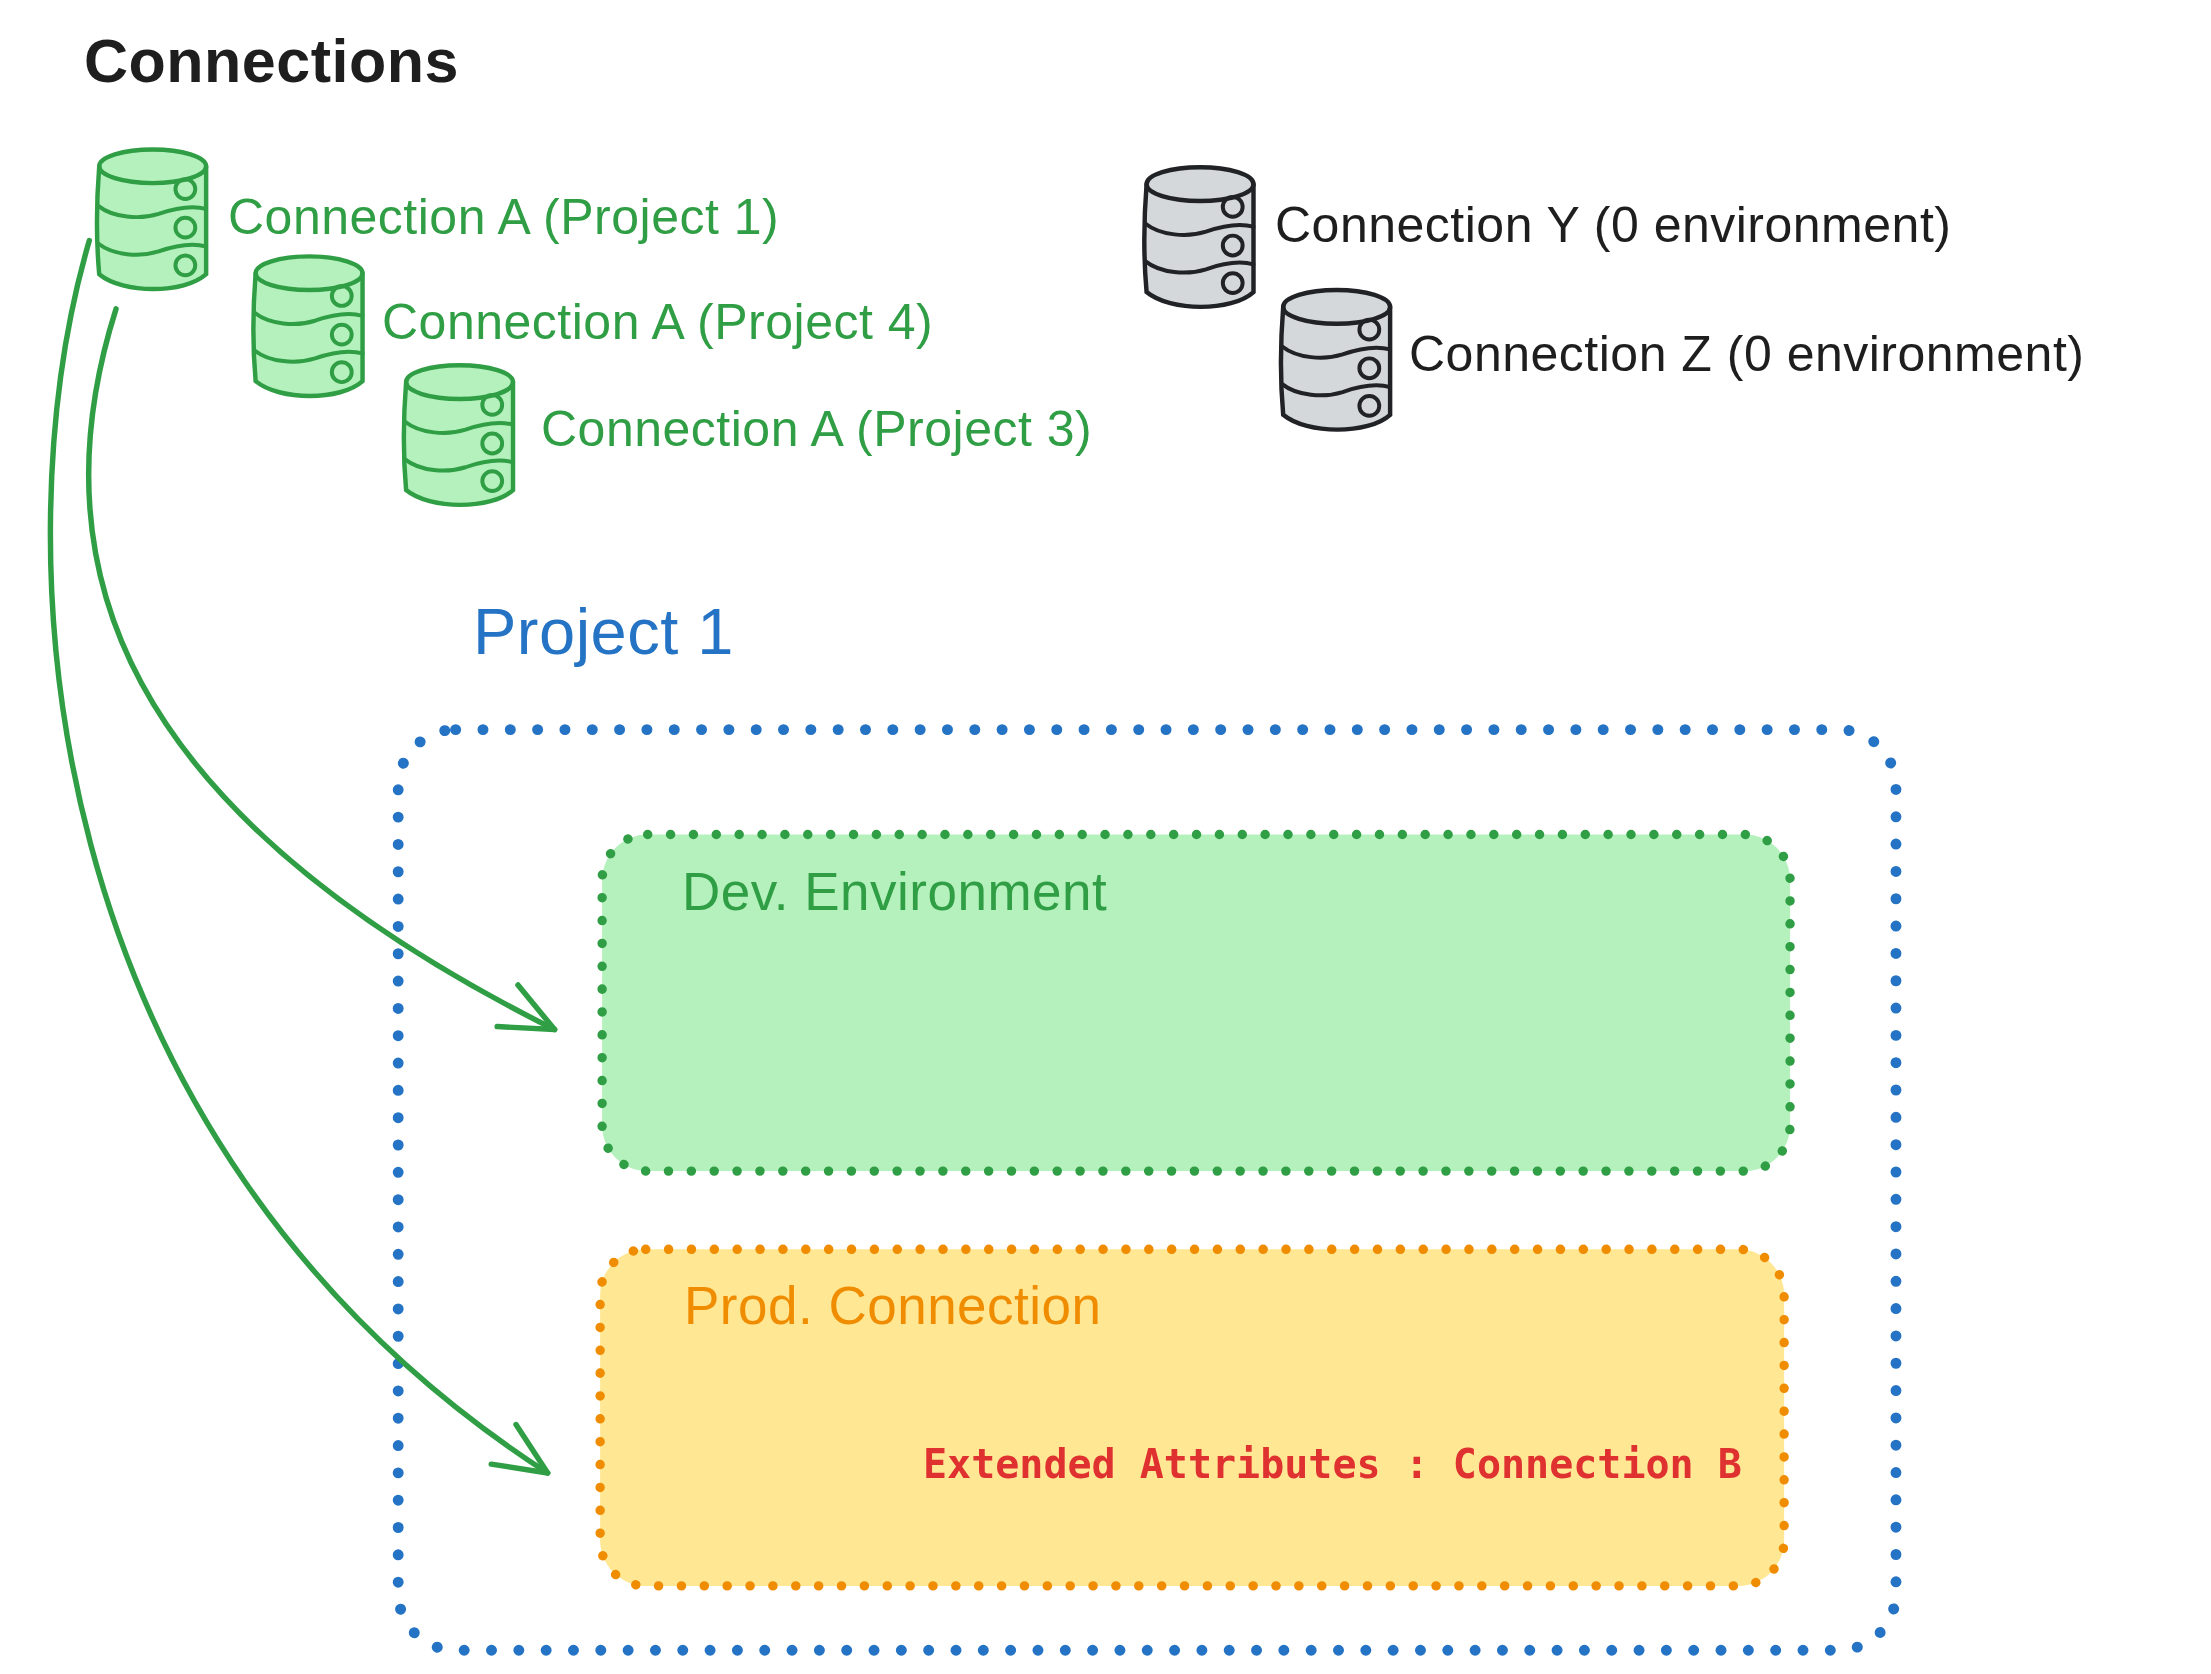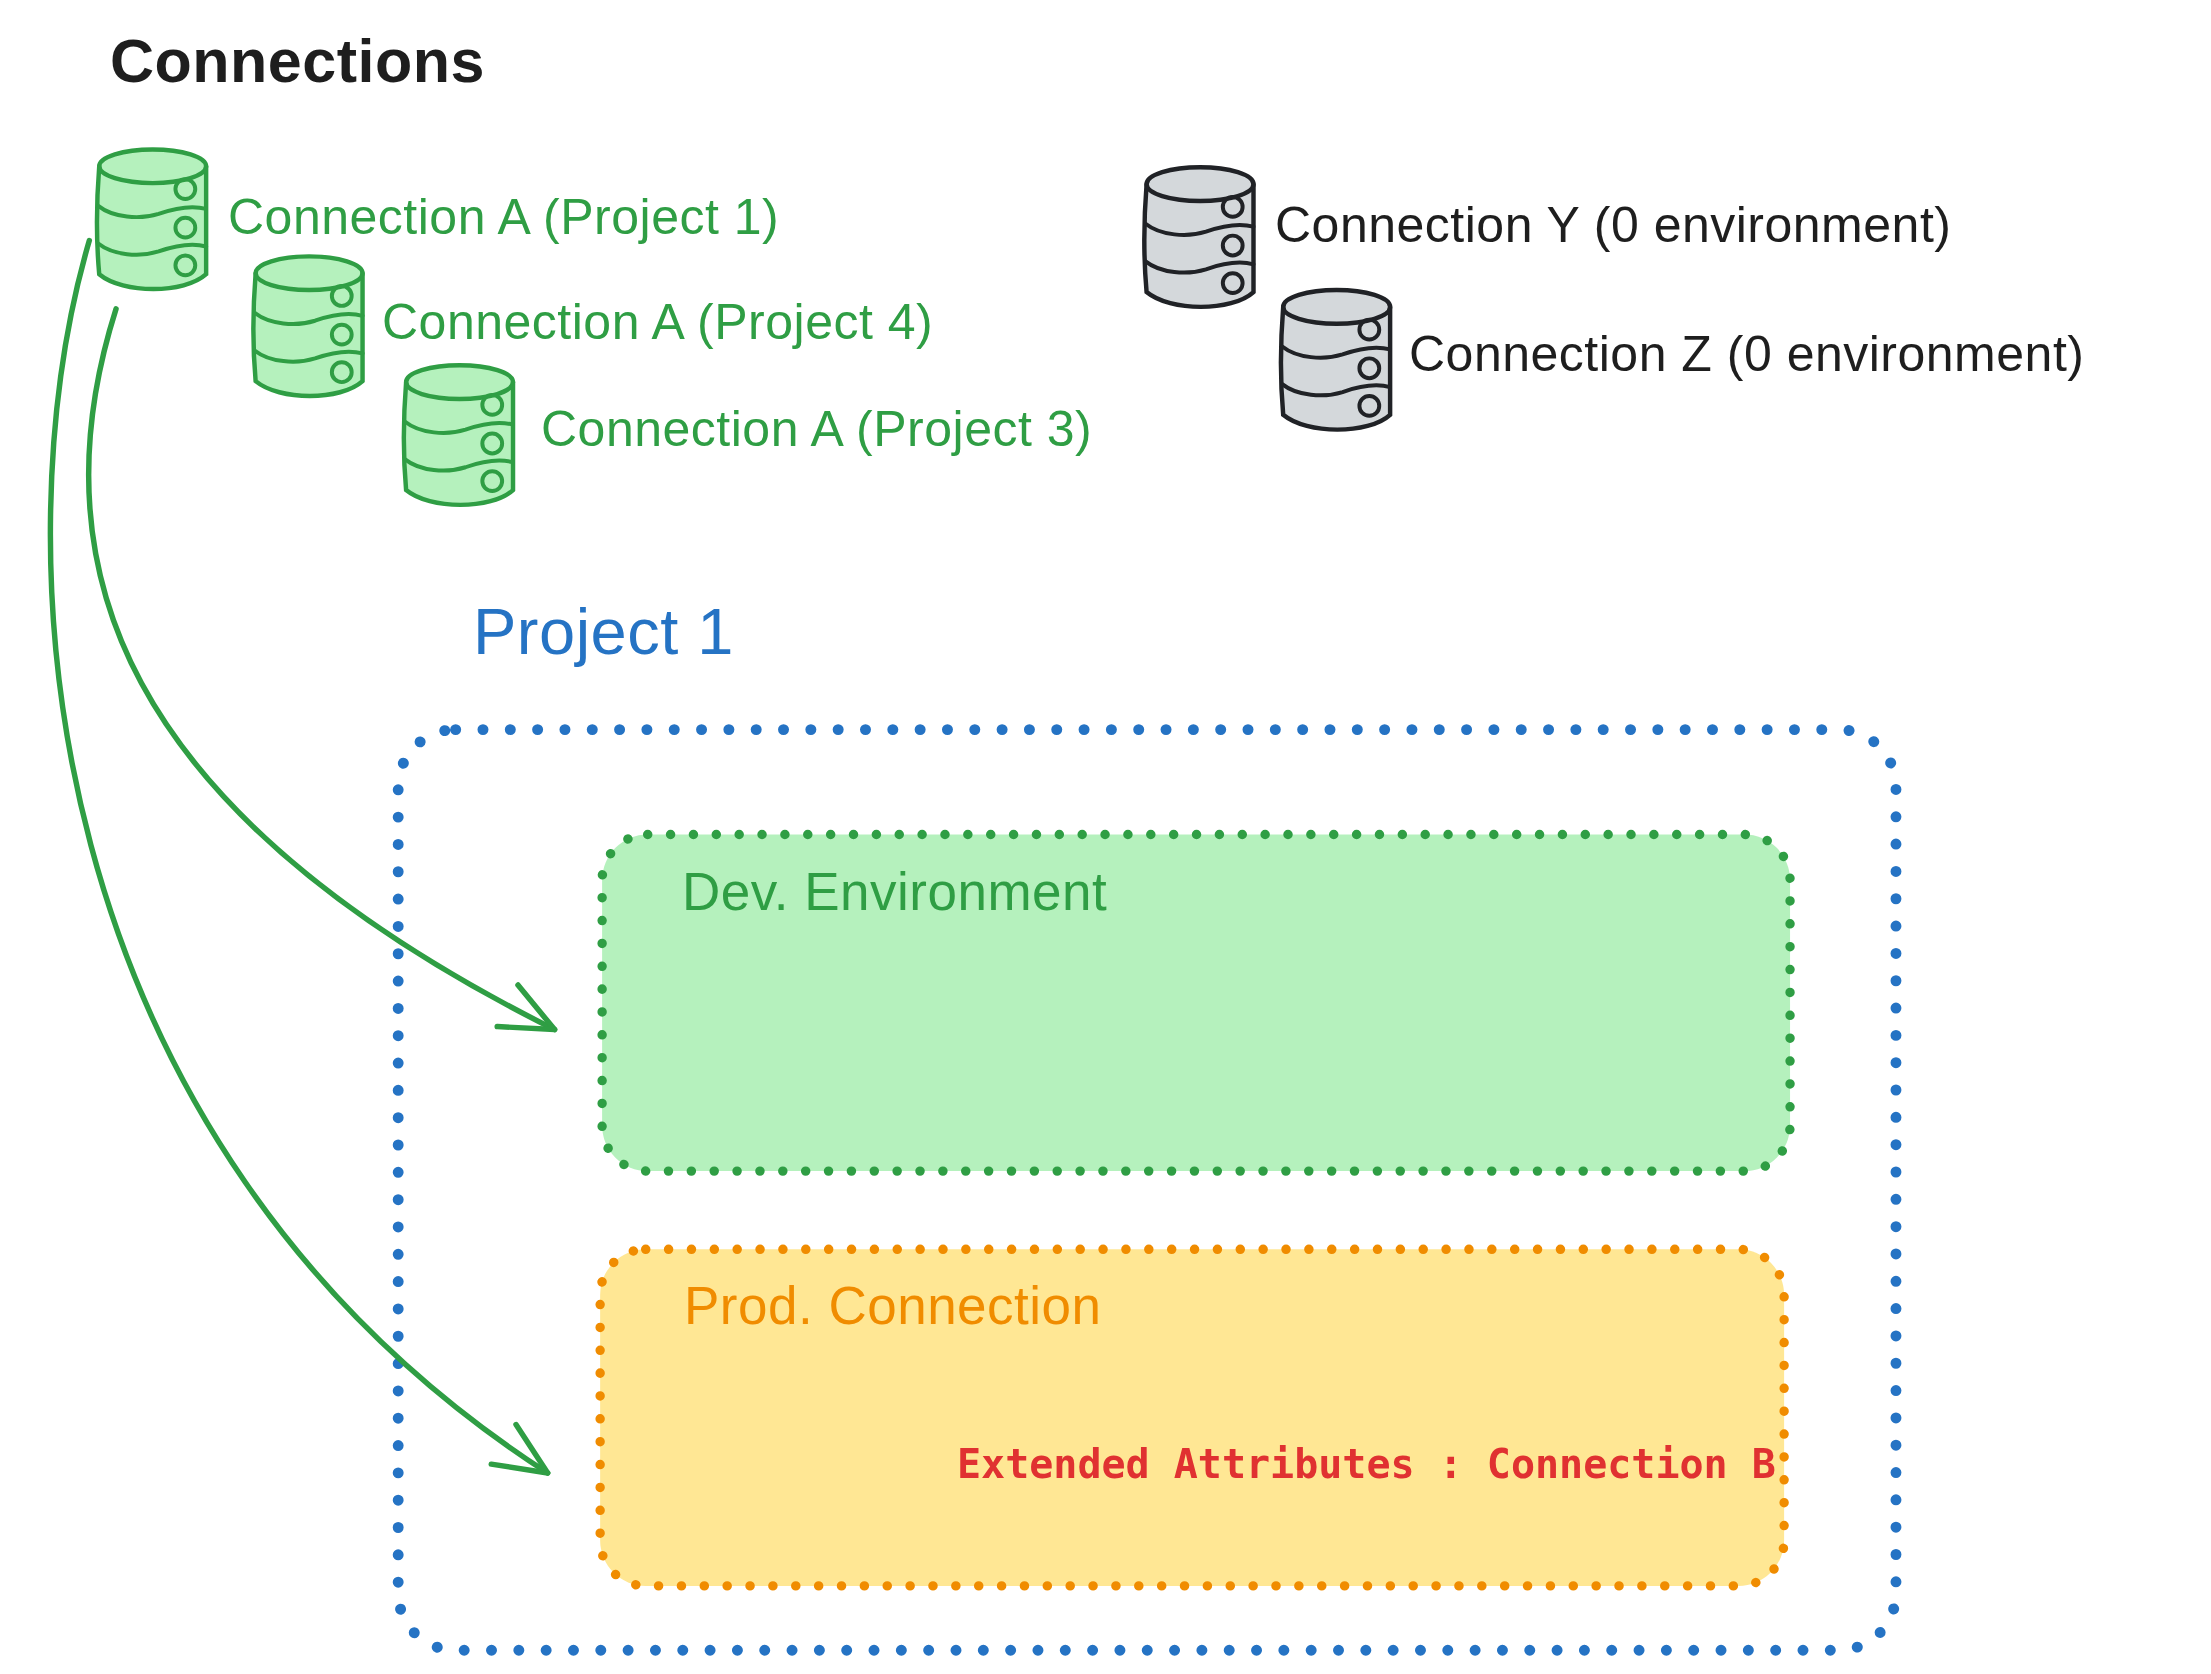--- a/index.html
+++ b/index.html
@@ -28,26 +28,26 @@
   
   .arrow-line,.arrow-head{fill:none;stroke:var(--green);stroke-width:5.5;stroke-linecap:round;stroke-linejoin:round;}
 
   
   use.db.green{--db-stroke:var(--green);--db-fill:var(--green-fill);}
   use.db.gray{--db-stroke:var(--gray-stroke);--db-fill:var(--gray-fill);}
 
   
   .txt{position:absolute;white-space:nowrap;line-height:1.1;}
   .hand{letter-spacing:0.5px;}
-  .page-title{font-size:61px;font-weight:bold;color:var(--ink);margin-left:26px;}
+  .page-title{font-size:61px;font-weight:bold;color:var(--ink);}
   .label{font-size:50px;}
   .green-text{color:var(--green);}
   .ink-text{color:var(--ink);}
   .orange-text{color:var(--orange);}
-  .red-text{color:var(--red);margin-left:34px;}
+  .red-text{color:var(--red);}
   .project-title{font-size:65px;font-weight:normal;color:var(--blue);}
   .env-title{font-size:53px;margin-left:40px;}
   .mono{font-family:"DejaVu Sans Mono",monospace;font-size:40px;font-weight:bold;}
   .red-lines div{line-height:52px;}
 </style>
 </head>
 <body>
 
 <div class="canvas">
 

